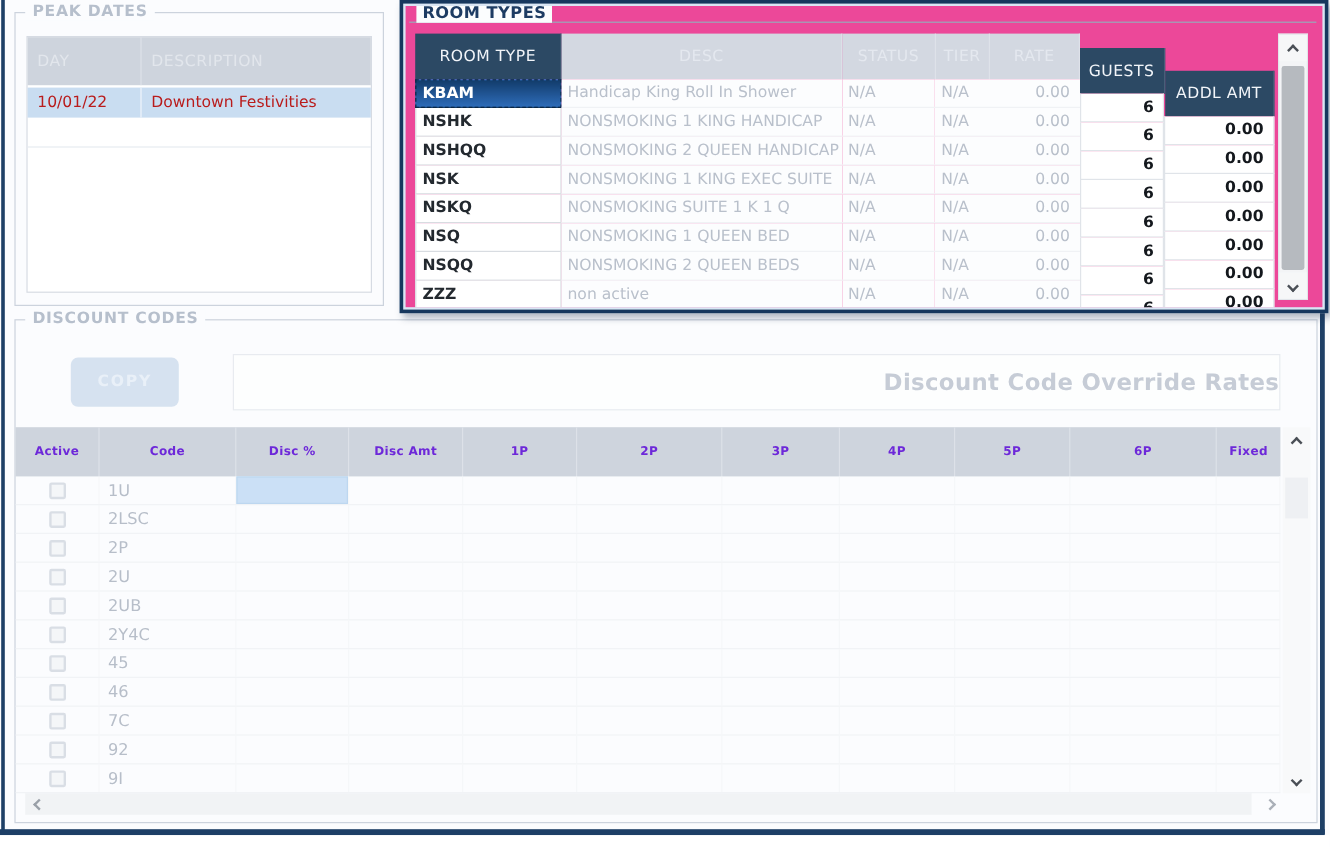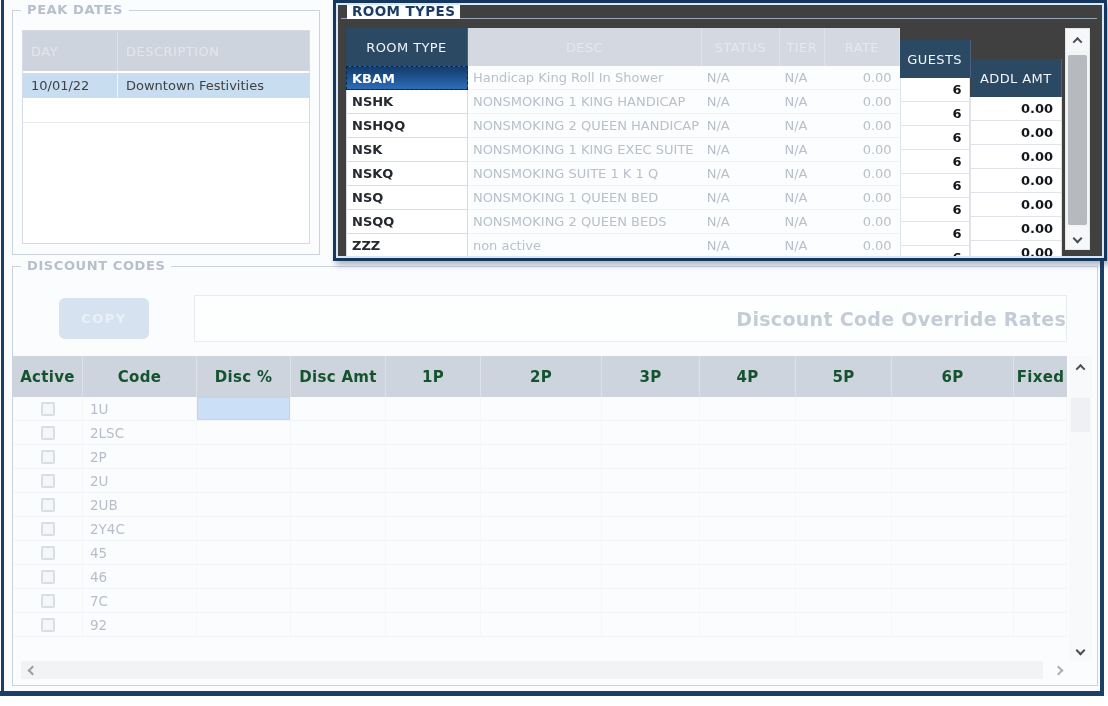--- a/index.html
+++ b/index.html
@@ -18,32 +18,32 @@
               font-size:13px; font-weight:bold; letter-spacing:.6px; color:#b6bfcc; white-space:nowrap; }
 
   
   .pd-table { position:absolute; left:9px; top:19px; width:288px; height:214px;
               background:#ffffff; border:1px solid #d6dbe3; }
   .pd-head { display:flex; height:40px; background:#ced4dd; color:#e2e6ec; font-size:13px;
              letter-spacing:.5px; align-items:center; }
   .pd-head .c1 { width:95px; padding-left:8px; border-right:1px solid #dde1e8; height:100%;
                  display:flex; align-items:center; }
   .pd-head .c2 { flex:1; padding-left:8px; }
-  .pd-row-sel { display:flex; height:25px; background:#c9ddf1; color:#404040; font-size:13px;
+  .pd-row-sel { display:flex; height:25px; background:#c9ddf1; color:#b91c1c; font-size:13px;
                 align-items:center; margin-top:2px; }
   .pd-row-sel .c1 { width:95px; padding-left:8px; border-right:1px solid #eef4fb; height:100%;
                     display:flex; align-items:center; }
   .pd-row-sel .c2 { flex:1; padding-left:8px; }
   .pd-row-empty { height:25px; border-bottom:1px solid #e7ebf0; }
 
   
   .rt-panel { position:absolute; left:333px; top:0; width:774px; height:261px;
               background:#d9e6f4; border:3px solid #16375d;
               box-shadow:3px 4px 6px rgba(25,45,75,.35); }
-  .rt-inner { position:absolute; inset:2px; background:#404040; overflow:hidden; }
+  .rt-inner { position:absolute; inset:2px; background:#ec4899; overflow:hidden; }
   .rt-fsline { position:absolute; top:13px; left:3px; right:5px; border-top:1px solid #9aa7b8; }
   .rt-legend { position:absolute; top:-2px; left:9px; background:#fbfdfe; padding:0 5px;
                font-size:13.5px; font-weight:bold; letter-spacing:.4px; color:#1d3c63; }
   .rt-table { position:absolute; left:8px; top:23px; width:716px; }
   .rt-hrow { display:flex; height:38px; }
   .rt-hcell { display:flex; align-items:center; justify-content:center; font-size:13px;
               letter-spacing:.4px; height:100%; }
   .hc-navy { background:#2c4964; color:#f2f5f9; border-right:1px solid #486079; }
   .hc-gray { background:#d3d8e1; color:#e4e8ef; border-right:1px solid #dee2e9; }
   .rt-row { display:flex; height:24px; font-size:13px; }
@@ -76,22 +76,22 @@
   .copy-btn { position:absolute; left:46px; top:31px; width:90px; height:41px;
               background:#d6e2f0; border:none; border-radius:6px; color:#e9f0f8;
               font-size:13px; font-weight:bold; letter-spacing:1.5px;
               font-family:"DejaVu Sans",sans-serif; }
   .title-box { position:absolute; left:181px; top:28px; width:873px; height:47px;
                background:#fdfefe; border:1px solid #e8ebf0; display:flex;
                align-items:center; justify-content:flex-end; }
   .title-text { font-size:19px; font-weight:bold; letter-spacing:.3px; color:#c6ccd6; }
   .dc-table { position:absolute; left:0px; top:89px; width:1054px; }
   .dc-hrow { display:flex; height:41px; background:#ced4dd; }
-  .dc-hcell { display:flex; align-items:center; justify-content:center; color:#14532d;
-              font-size:15px; font-weight:bold; letter-spacing:.3px; height:100%;
+  .dc-hcell { display:flex; align-items:center; justify-content:center; color:#6d28d9;
+              font-size:10px; font-weight:bold; letter-spacing:.3px; height:100%;
               border-right:1px solid #dde1e8; }
   .d-active{width:70px;} .d-code{width:114px;} .d-disc{width:94px;} .d-damt{width:95px;}
   .d-1p{width:95px;} .d-2p{width:121px;} .d-3p{width:98px;} .d-4p{width:96px;}
   .d-5p{width:96px;} .d-6p{width:122px;} .d-fixed{width:53px; border-right:none;}
   .dc-row { display:flex; height:24px; border-bottom:1px solid #f1f3f6; }
   .dc-cell { height:100%; display:flex; align-items:center; border-right:1px solid #f5f7f9; }
   .dc-active { justify-content:center; }
   .dc-code { color:#b7bec9; font-size:13.5px; padding-left:7px; }
   .cbx { width:14px; height:14px; background:#f4f6f8; border:2px solid #d9dee5; border-radius:2px; }
   .hl-cell { width:100%; height:23px; background:#cbe0f6; border:1px solid #bdd7f0; }
@@ -297,20 +297,35 @@
         <div class="dc-cell d-disc"></div>
           <div class="dc-cell d-damt"></div>
           <div class="dc-cell d-1p"></div>
         <div class="dc-cell d-2p"></div>
           <div class="dc-cell d-3p"></div>
           <div class="dc-cell d-4p"></div>
         <div class="dc-cell d-5p"></div>
           <div class="dc-cell d-6p"></div>
           <div class="dc-cell d-fixed"></div>
       </div>
+      <div class="dc-row">
+        <div class="dc-cell d-active dc-active">
+            <span class="cbx"></span>
+          </div>
+        <div class="dc-cell d-code dc-code">9I</div>
+        <div class="dc-cell d-disc"></div>
+          <div class="dc-cell d-damt"></div>
+          <div class="dc-cell d-1p"></div>
+        <div class="dc-cell d-2p"></div>
+          <div class="dc-cell d-3p"></div>
+          <div class="dc-cell d-4p"></div>
+        <div class="dc-cell d-5p"></div>
+          <div class="dc-cell d-6p"></div>
+          <div class="dc-cell d-fixed"></div>
+      </div>
     </div>
 
     <div class="dc-vscroll">
       <div class="sbtn" style="top:0; background:transparent;">
           <span class="chev up"></span>
         </div>
       <div class="dc-vthumb"></div>
       <div class="sbtn" style="bottom:0; top:auto; background:transparent;">
           <span class="chev down"></span>
         </div>

